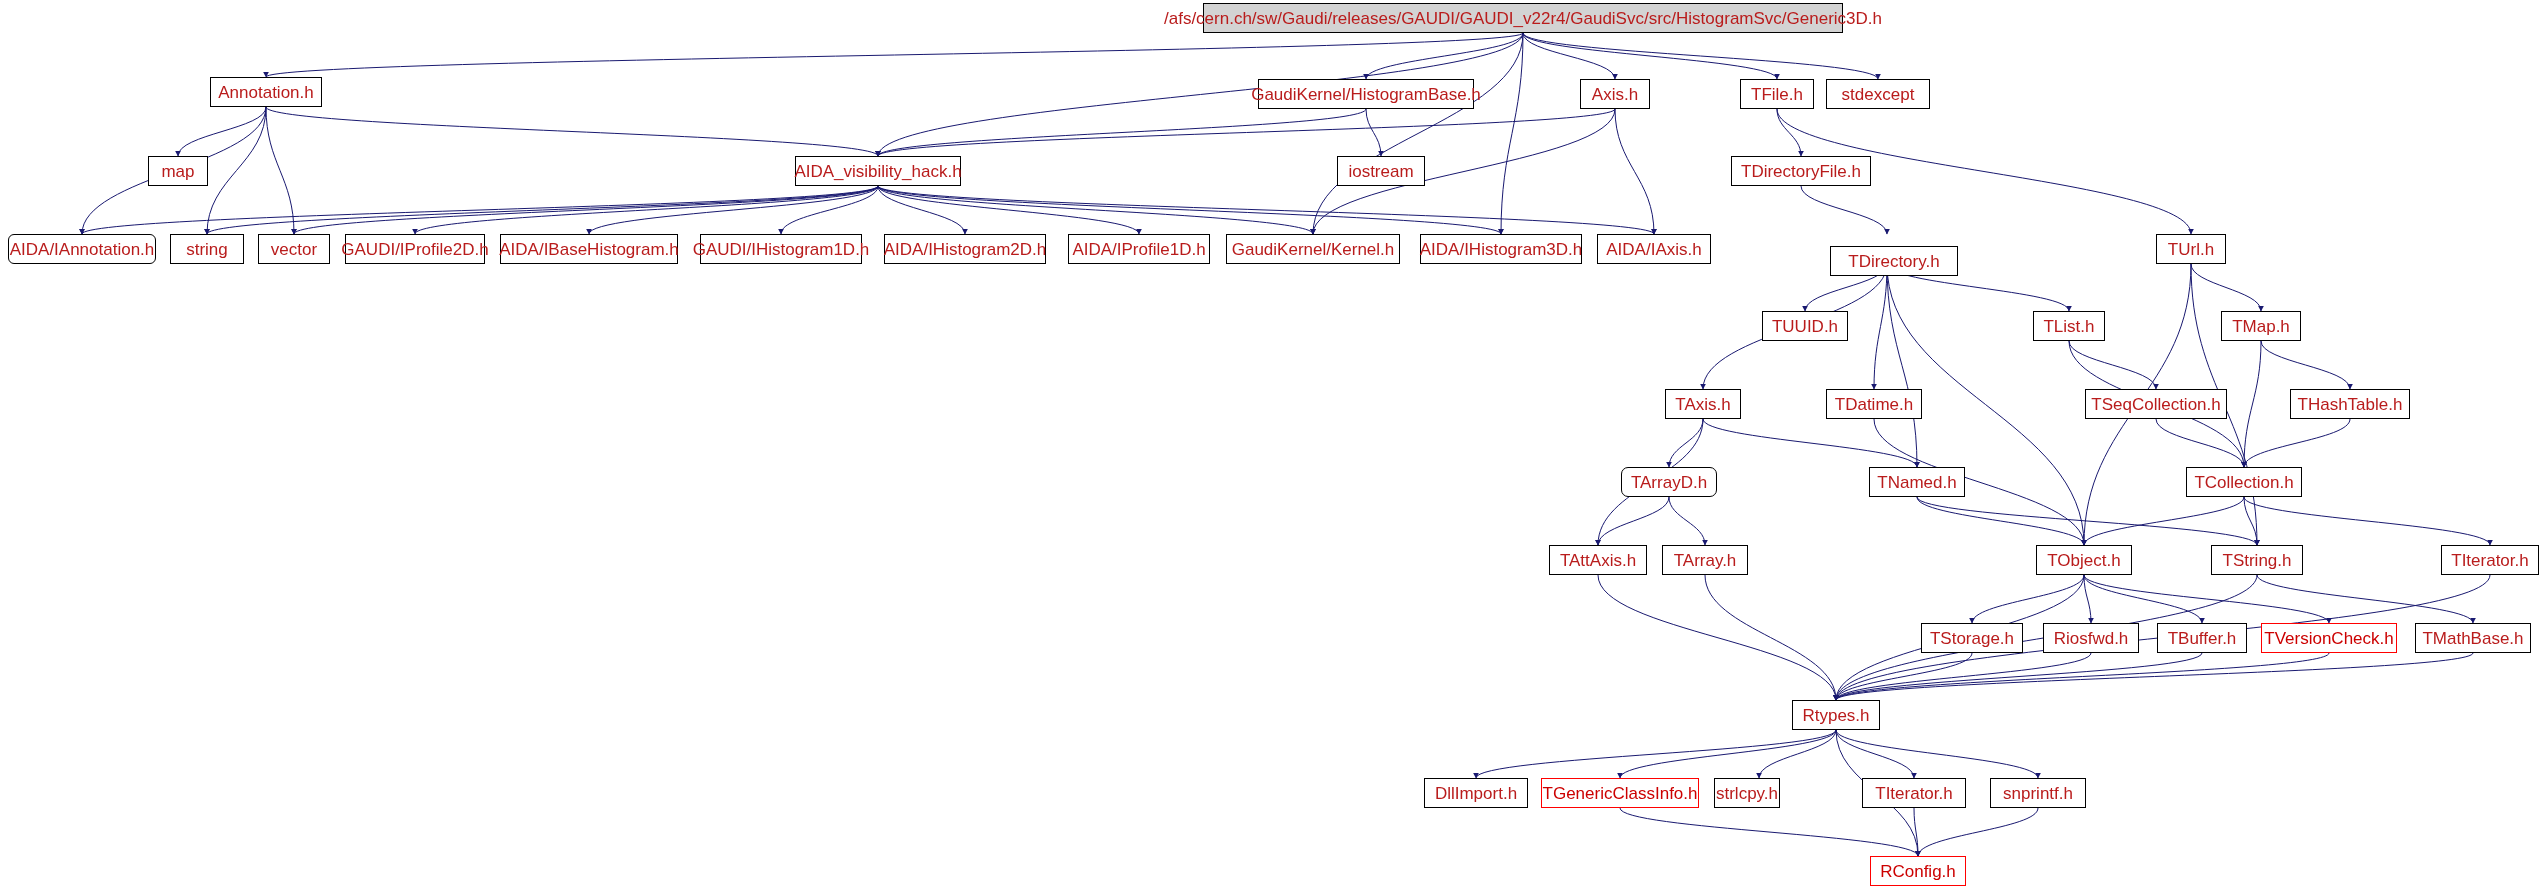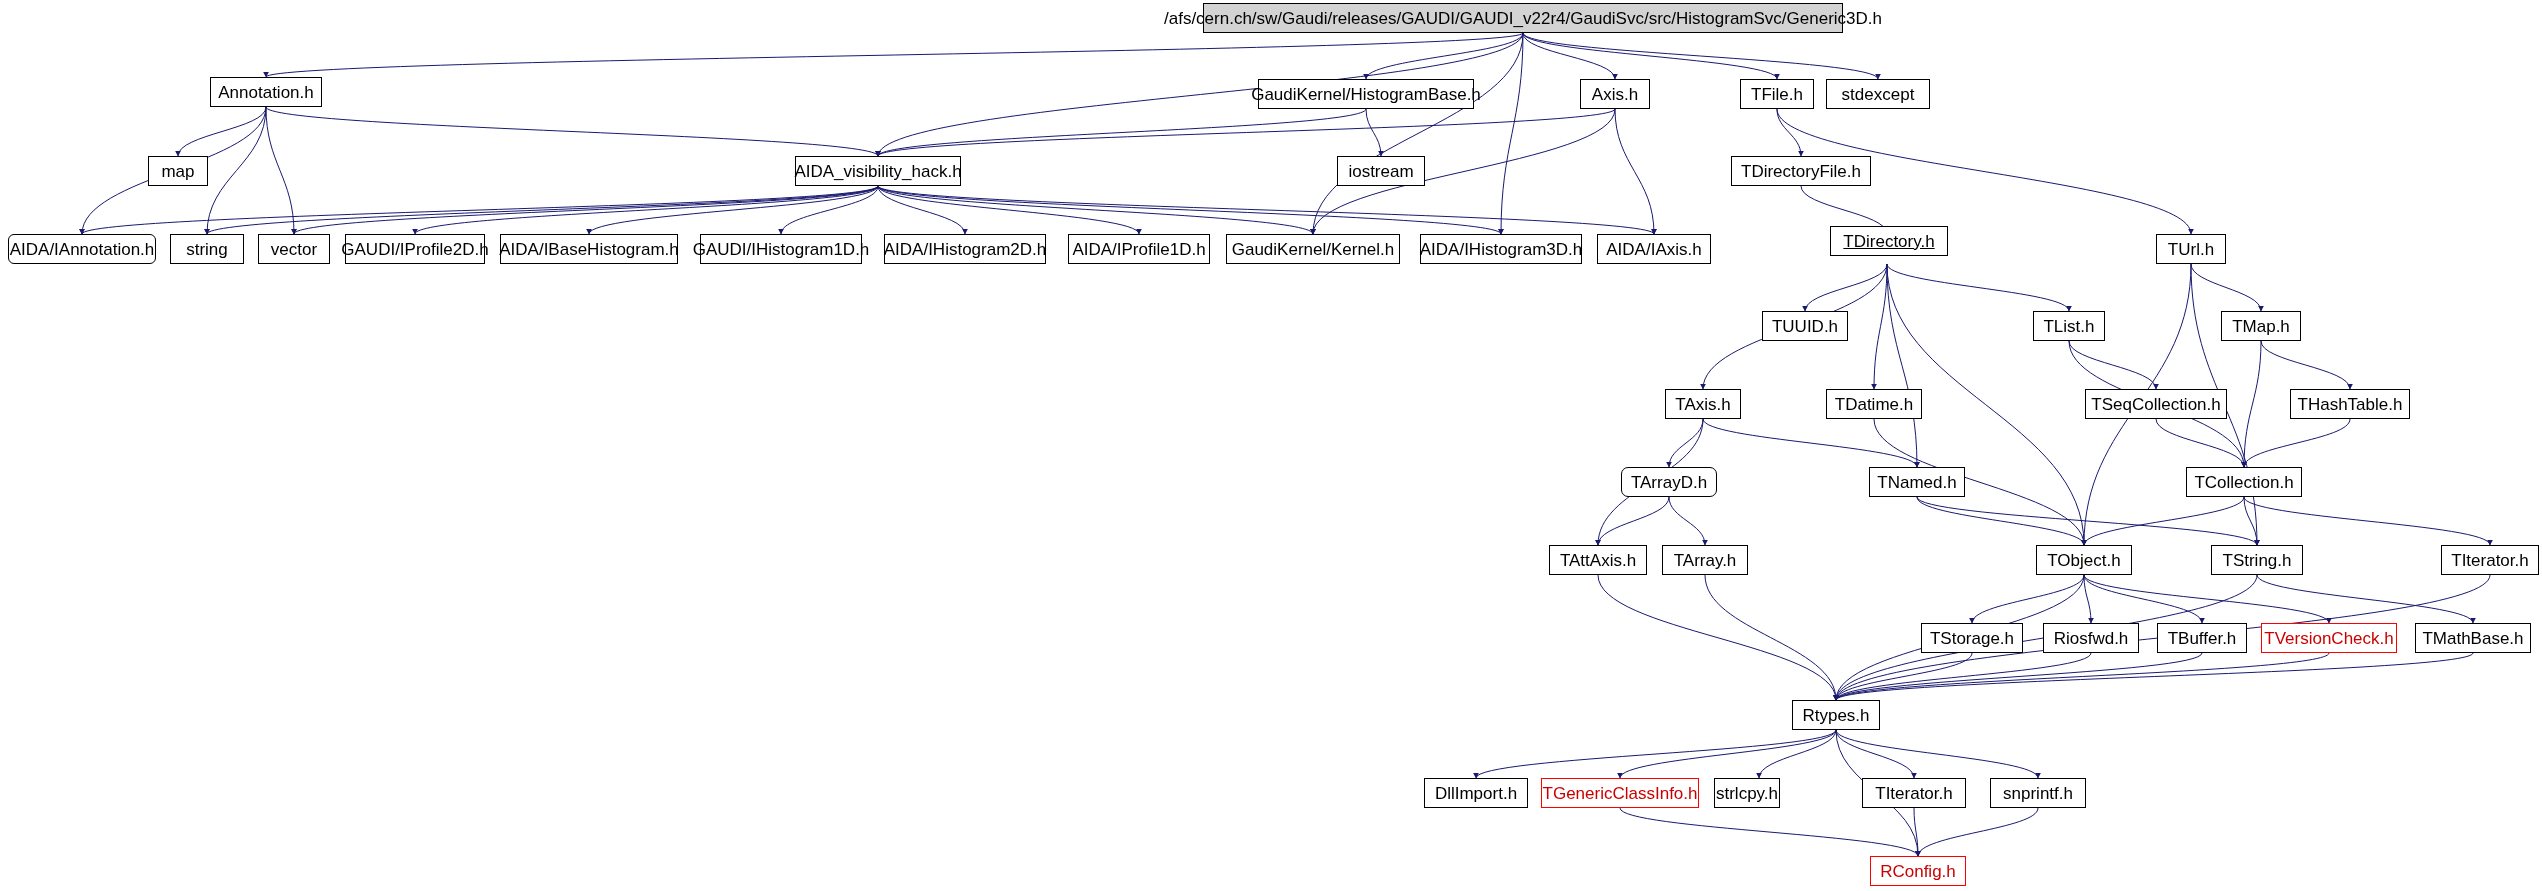--- a/index.html
+++ b/index.html
@@ -13,21 +13,21 @@
     height: 891px;
     background: #ffffff;
     font-family: "Liberation Sans", sans-serif;
     overflow: hidden;
   }
   .node {
     position: absolute;
     box-sizing: border-box;
     border: 1px solid #000000;
     background: #ffffff;
-    color: #000000;
+    color: #b91c1c;
     font-size: 17px;
     line-height: 1;
     white-space: nowrap;
     display: flex;
     align-items: center;
     justify-content: center;
     padding: 0 6px;
     height: 30px;
   }
   .node.root {
@@ -157,21 +157,21 @@
       <div class="node" style="left: 170px; top: 234px; width: 74px;">string</div>
       <div class="node" style="left: 258px; top: 234px; width: 72px;">vector</div>
       <div class="node" style="left: 345px; top: 234px; width: 140px;">GAUDI/IProfile2D.h</div>
       <div class="node" style="left: 500px; top: 234px; width: 178px;">AIDA/IBaseHistogram.h</div>
       <div class="node" style="left: 700px; top: 234px; width: 162px;">GAUDI/IHistogram1D.h</div>
       <div class="node" style="left: 884px; top: 234px; width: 162px;">AIDA/IHistogram2D.h</div>
       <div class="node" style="left: 1068px; top: 234px; width: 142px;">AIDA/IProfile1D.h</div>
       <div class="node" style="left: 1226px; top: 234px; width: 174px;">GaudiKernel/Kernel.h</div>
       <div class="node" style="left: 1420px; top: 234px; width: 162px;">AIDA/IHistogram3D.h</div>
       <div class="node" style="left: 1597px; top: 234px; width: 114px;">AIDA/IAxis.h</div>
-      <div class="node" style="left: 1830px; top: 226px; width: 118px; text-decoration: underline;">TDirectory.h</div>
+      <div class="node" style="left: 1830px; top: 246px; width: 128px;">TDirectory.h</div>
       <div class="node" style="left: 2156px; top: 234px; width: 70px;">TUrl.h</div>
       <div class="node" style="left: 1762px; top: 311px; width: 86px;">TUUID.h</div>
       <div class="node" style="left: 2033px; top: 311px; width: 72px;">TList.h</div>
       <div class="node" style="left: 2221px; top: 311px; width: 80px;">TMap.h</div>
       <div class="node" style="left: 1665px; top: 389px; width: 76px;">TAxis.h</div>
       <div class="node" style="left: 1826px; top: 389px; width: 96px;">TDatime.h</div>
       <div class="node" style="left: 2085px; top: 389px; width: 142px;">TSeqCollection.h</div>
       <div class="node" style="left: 2290px; top: 389px; width: 120px;">THashTable.h</div>
       <div class="node" style="left: 1621px; top: 467px; width: 96px; border-radius: 7px;">TArrayD.h</div>
       <div class="node" style="left: 1869px; top: 467px; width: 96px;">TNamed.h</div>

